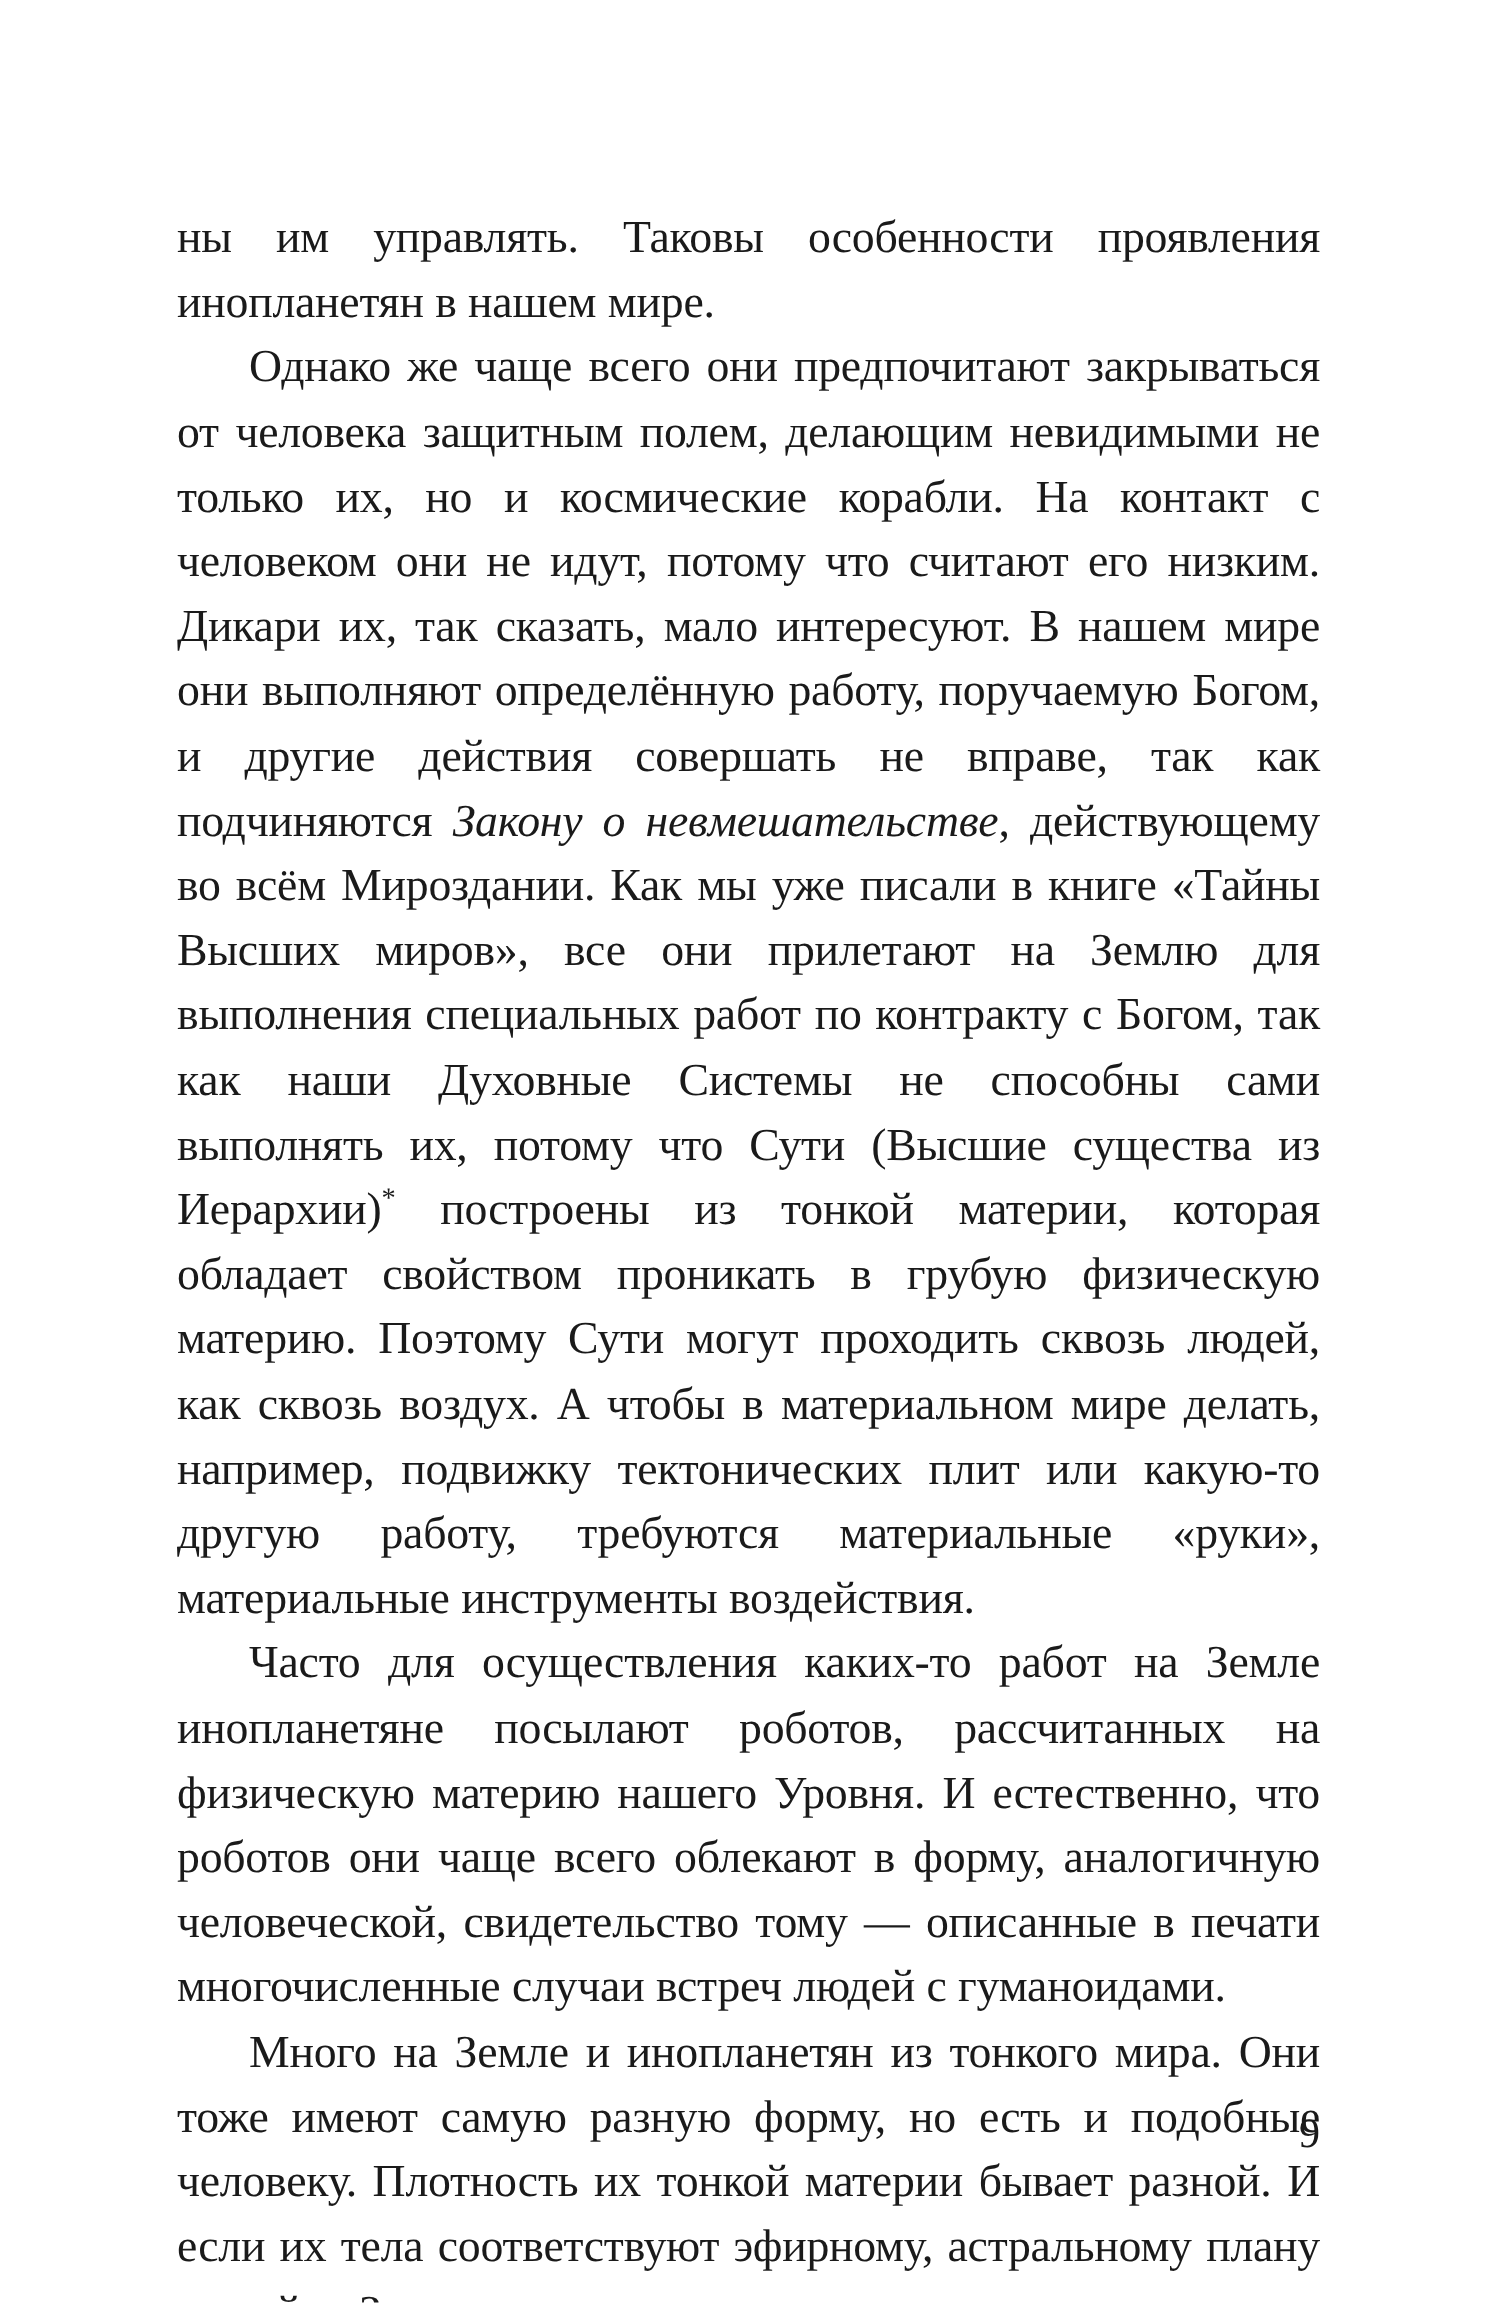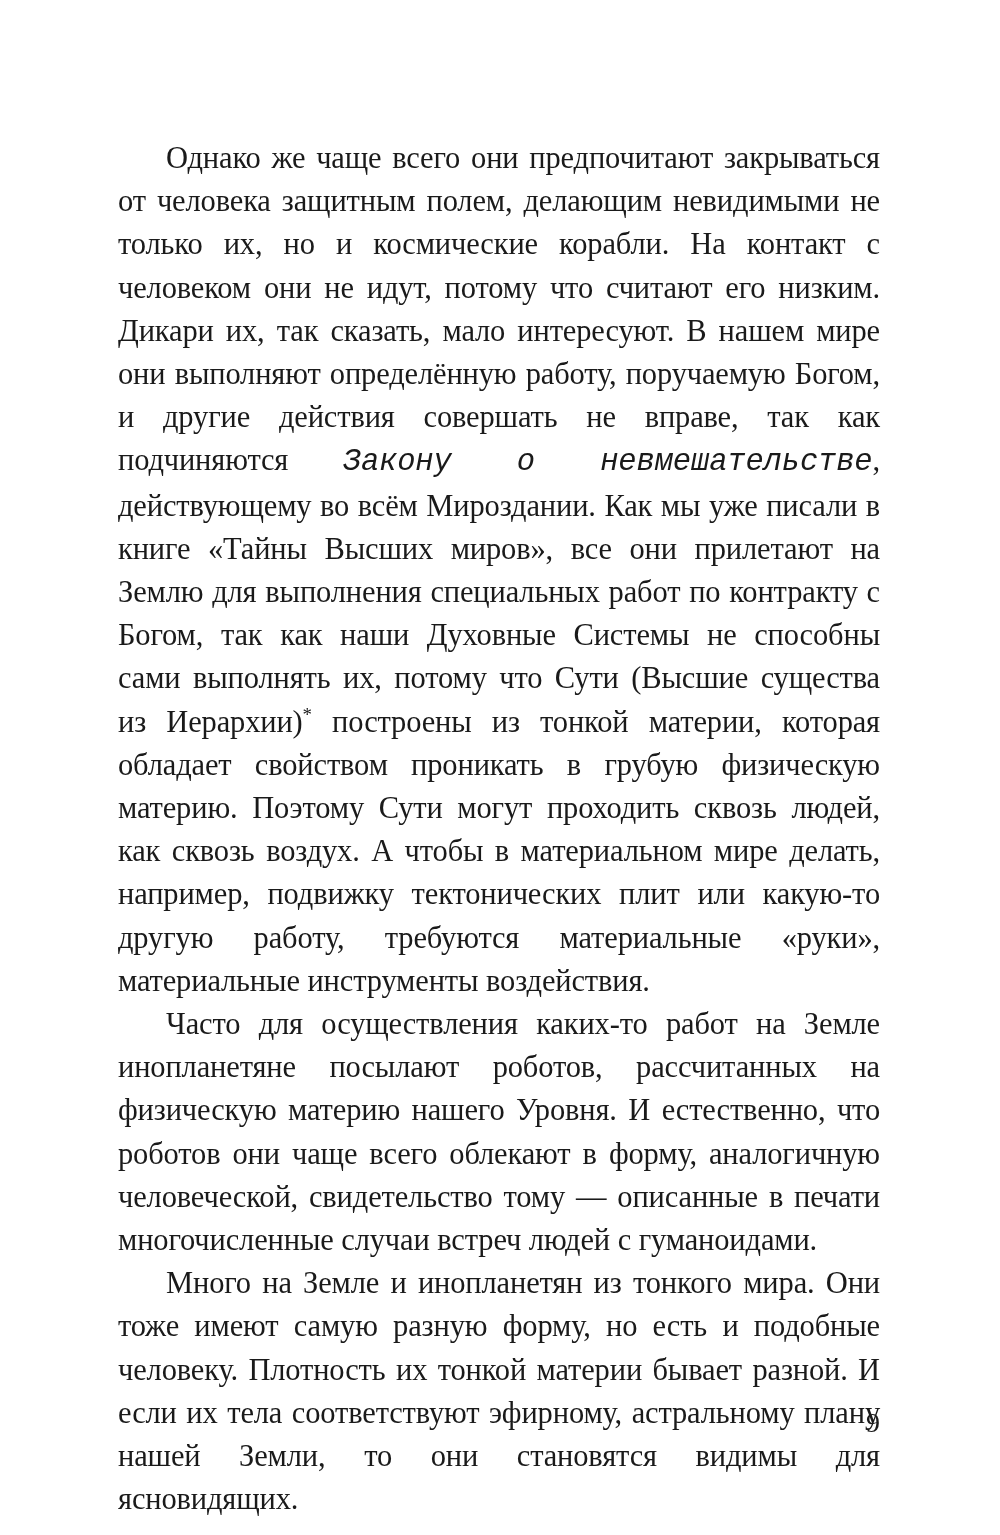--- a/index.html
+++ b/index.html
@@ -38,21 +38,20 @@
     letter-spacing: -0.15px;
     word-spacing: 0.2px;
     hyphens: manual;
     -webkit-hyphens: manual;
   }
   .para.indent {
     text-indent: 48px;
   }
   em.ital {
     font-style: italic;
-    font-family: Liberation Mono, monospace;
   }
   sup.fn {
     font-size: 0.62em;
     vertical-align: super;
     line-height: 0;
   }
   .page-number {
     position: absolute;
     left: 0;
     top: 1406px;
@@ -63,20 +62,21 @@
     color: #1a1a1a;
   }
 </style>
 </head>
 <body>
 
 <div class="page">
 
   <div class="text-block">
 
+    <p class="para">ны им управлять. Таковы особенности проявления инопланетян в нашем мире.</p>
 
     <p class="para indent"><span>Однако же чаще всего они предпочитают закрываться от человека защитным полем, делающим невидимыми не только их, но и космические корабли. На контакт с человеком они не идут, потому что считают его низким. Дикари их, так сказать, мало интересуют. В нашем мире они выполняют определённую работу, поручаемую Богом, и другие действия совершать не вправе, так как подчиняются </span><em class="ital">Закону о невмешательстве</em><span>, действующему во всём Мироздании. Как мы уже писали в книге «Тайны Высших миров», все они прилетают на Землю для выполнения специальных работ по контракту с Богом, так как наши Духовные Системы не способны сами выполнять их, потому что Сути (Высшие существа из Иерархии)</span><sup class="fn">*</sup><span> построены из тонкой материи, которая обладает свойством проникать в грубую физическую материю. Поэтому Сути могут проходить сквозь людей, как сквозь воздух. А чтобы в материальном мире делать, например, подвижку тектонических плит или какую-то другую работу, требуются материальные «руки», материальные инструменты воздействия.</span></p>
 
     <p class="para indent">Часто для осуществления каких-то работ на Земле инопланетяне посылают роботов, рассчитанных на физическую материю нашего Уровня. И естественно, что роботов они чаще всего облекают в форму, аналогичную человеческой, свидетельство тому — описанные в печати многочисленные случаи встреч людей с гуманоидами.</p>
 
     <p class="para indent">Много на Земле и инопланетян из тонкого мира. Они тоже имеют самую разную форму, но есть и подобные человеку. Плотность их тонкой материи бывает разной. И если их тела соответствуют эфирному, астральному плану нашей Земли, то они становятся видимы для ясновидящих.</p>
 
   </div>
 
   <div class="page-number">9</div>

